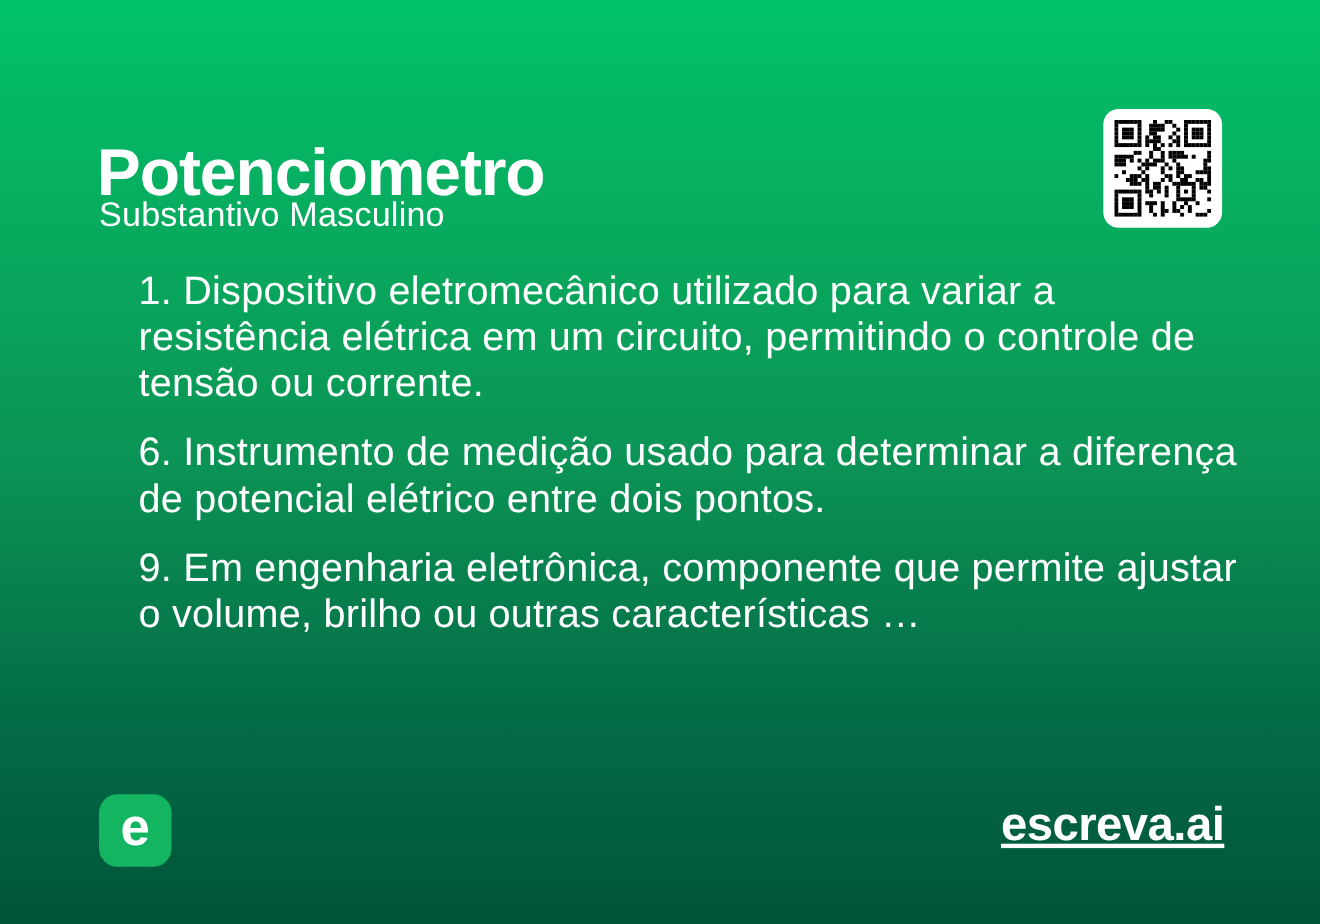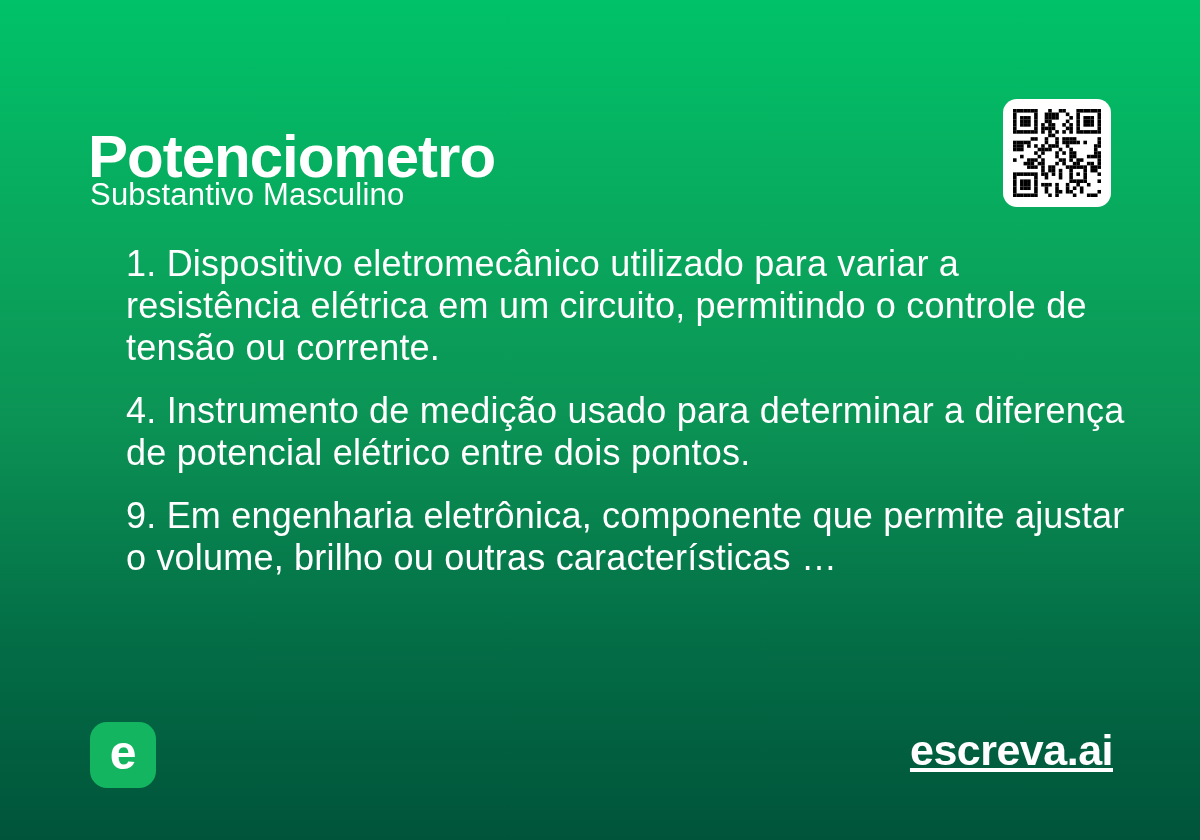--- a/index.html
+++ b/index.html
@@ -393,21 +393,21 @@
         <rect x="12" y="24" width="1.02" height="1.02" fill="#000000"></rect>
         <rect x="17" y="24" width="1.02" height="1.02" fill="#000000"></rect>
         <rect x="21" y="24" width="1.02" height="1.02" fill="#000000"></rect>
         <rect x="22" y="24" width="1.02" height="1.02" fill="#000000"></rect>
         <rect x="23" y="24" width="1.02" height="1.02" fill="#000000"></rect>
       </svg>
   </div>
 
   <div class="definitions">
     <p>1. Dispositivo eletromecânico utilizado para variar a resistência elétrica em um circuito, permitindo o controle de tensão ou corrente.</p>
-    <p>4. Instrumento de medição usado para determinar a diferença de potencial elétrico entre dois pontos.</p>
+    <p>6. Instrumento de medição usado para determinar a diferença de potencial elétrico entre dois pontos.</p>
     <p>9. Em engenharia eletrônica, componente que permite ajustar o volume, brilho ou outras características …</p>
   </div>
 
   <div class="logo-badge">
     <span class="logo-letter">e</span>
   </div>
 
   <div class="brand-name">escreva.ai</div>
 
 </div>

